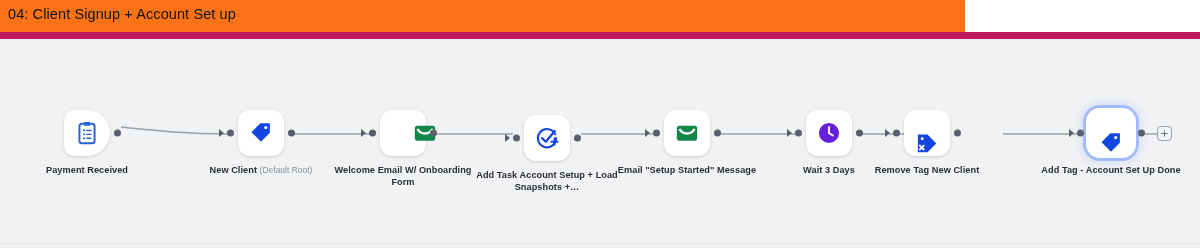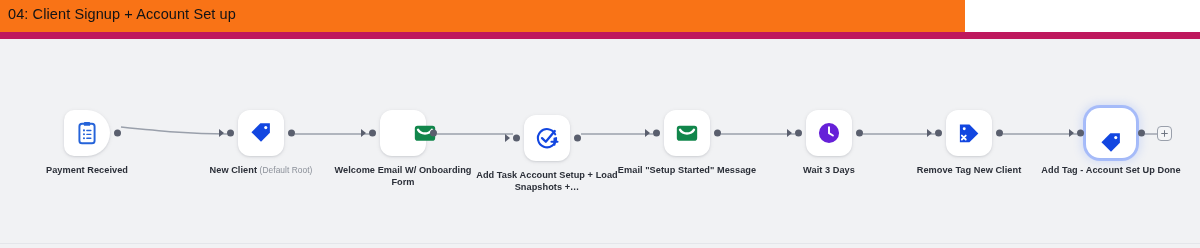--- a/index.html
+++ b/index.html
@@ -259,21 +259,21 @@
       <span class="node-icon">
         <svg viewBox="0 0 24 24" width="26" height="26">
           <circle cx="12" cy="12" r="9.3" fill="#6620d8"></circle>
           <path d="M12 6.6 V12.2 L15.6 14.3" fill="none" stroke="#ffffff" stroke-width="1.8" stroke-linecap="round" stroke-linejoin="round"></path>
         </svg>
       </span>
       <span class="port out"></span>
       <span class="node-label">Wait 3 Days</span>
     </div>
 
-    <div class="node" style="left:946px; top:71px;">
+    <div class="node" style="left:904px; top:71px;align-items:flex-end;">
       <span class="arrowhead"></span>
       <span class="port in"></span>
       <span class="node-icon">
         <svg viewBox="0 0 24 24" width="26" height="26">
           <path d="M3.6 4.2 H12.4 L20.6 12.4 L12.4 20.6 H3.6 Z" fill="#1246e0"></path>
           <circle cx="7.6" cy="8.0" r="1.35" fill="#ffffff"></circle>
           <path d="M5.4 14.4 L9.0 18.0 M9.0 14.4 L5.4 18.0" stroke="#ffffff" stroke-width="1.7" stroke-linecap="round"></path>
         </svg>
       </span>
       <span class="port out"></span>

